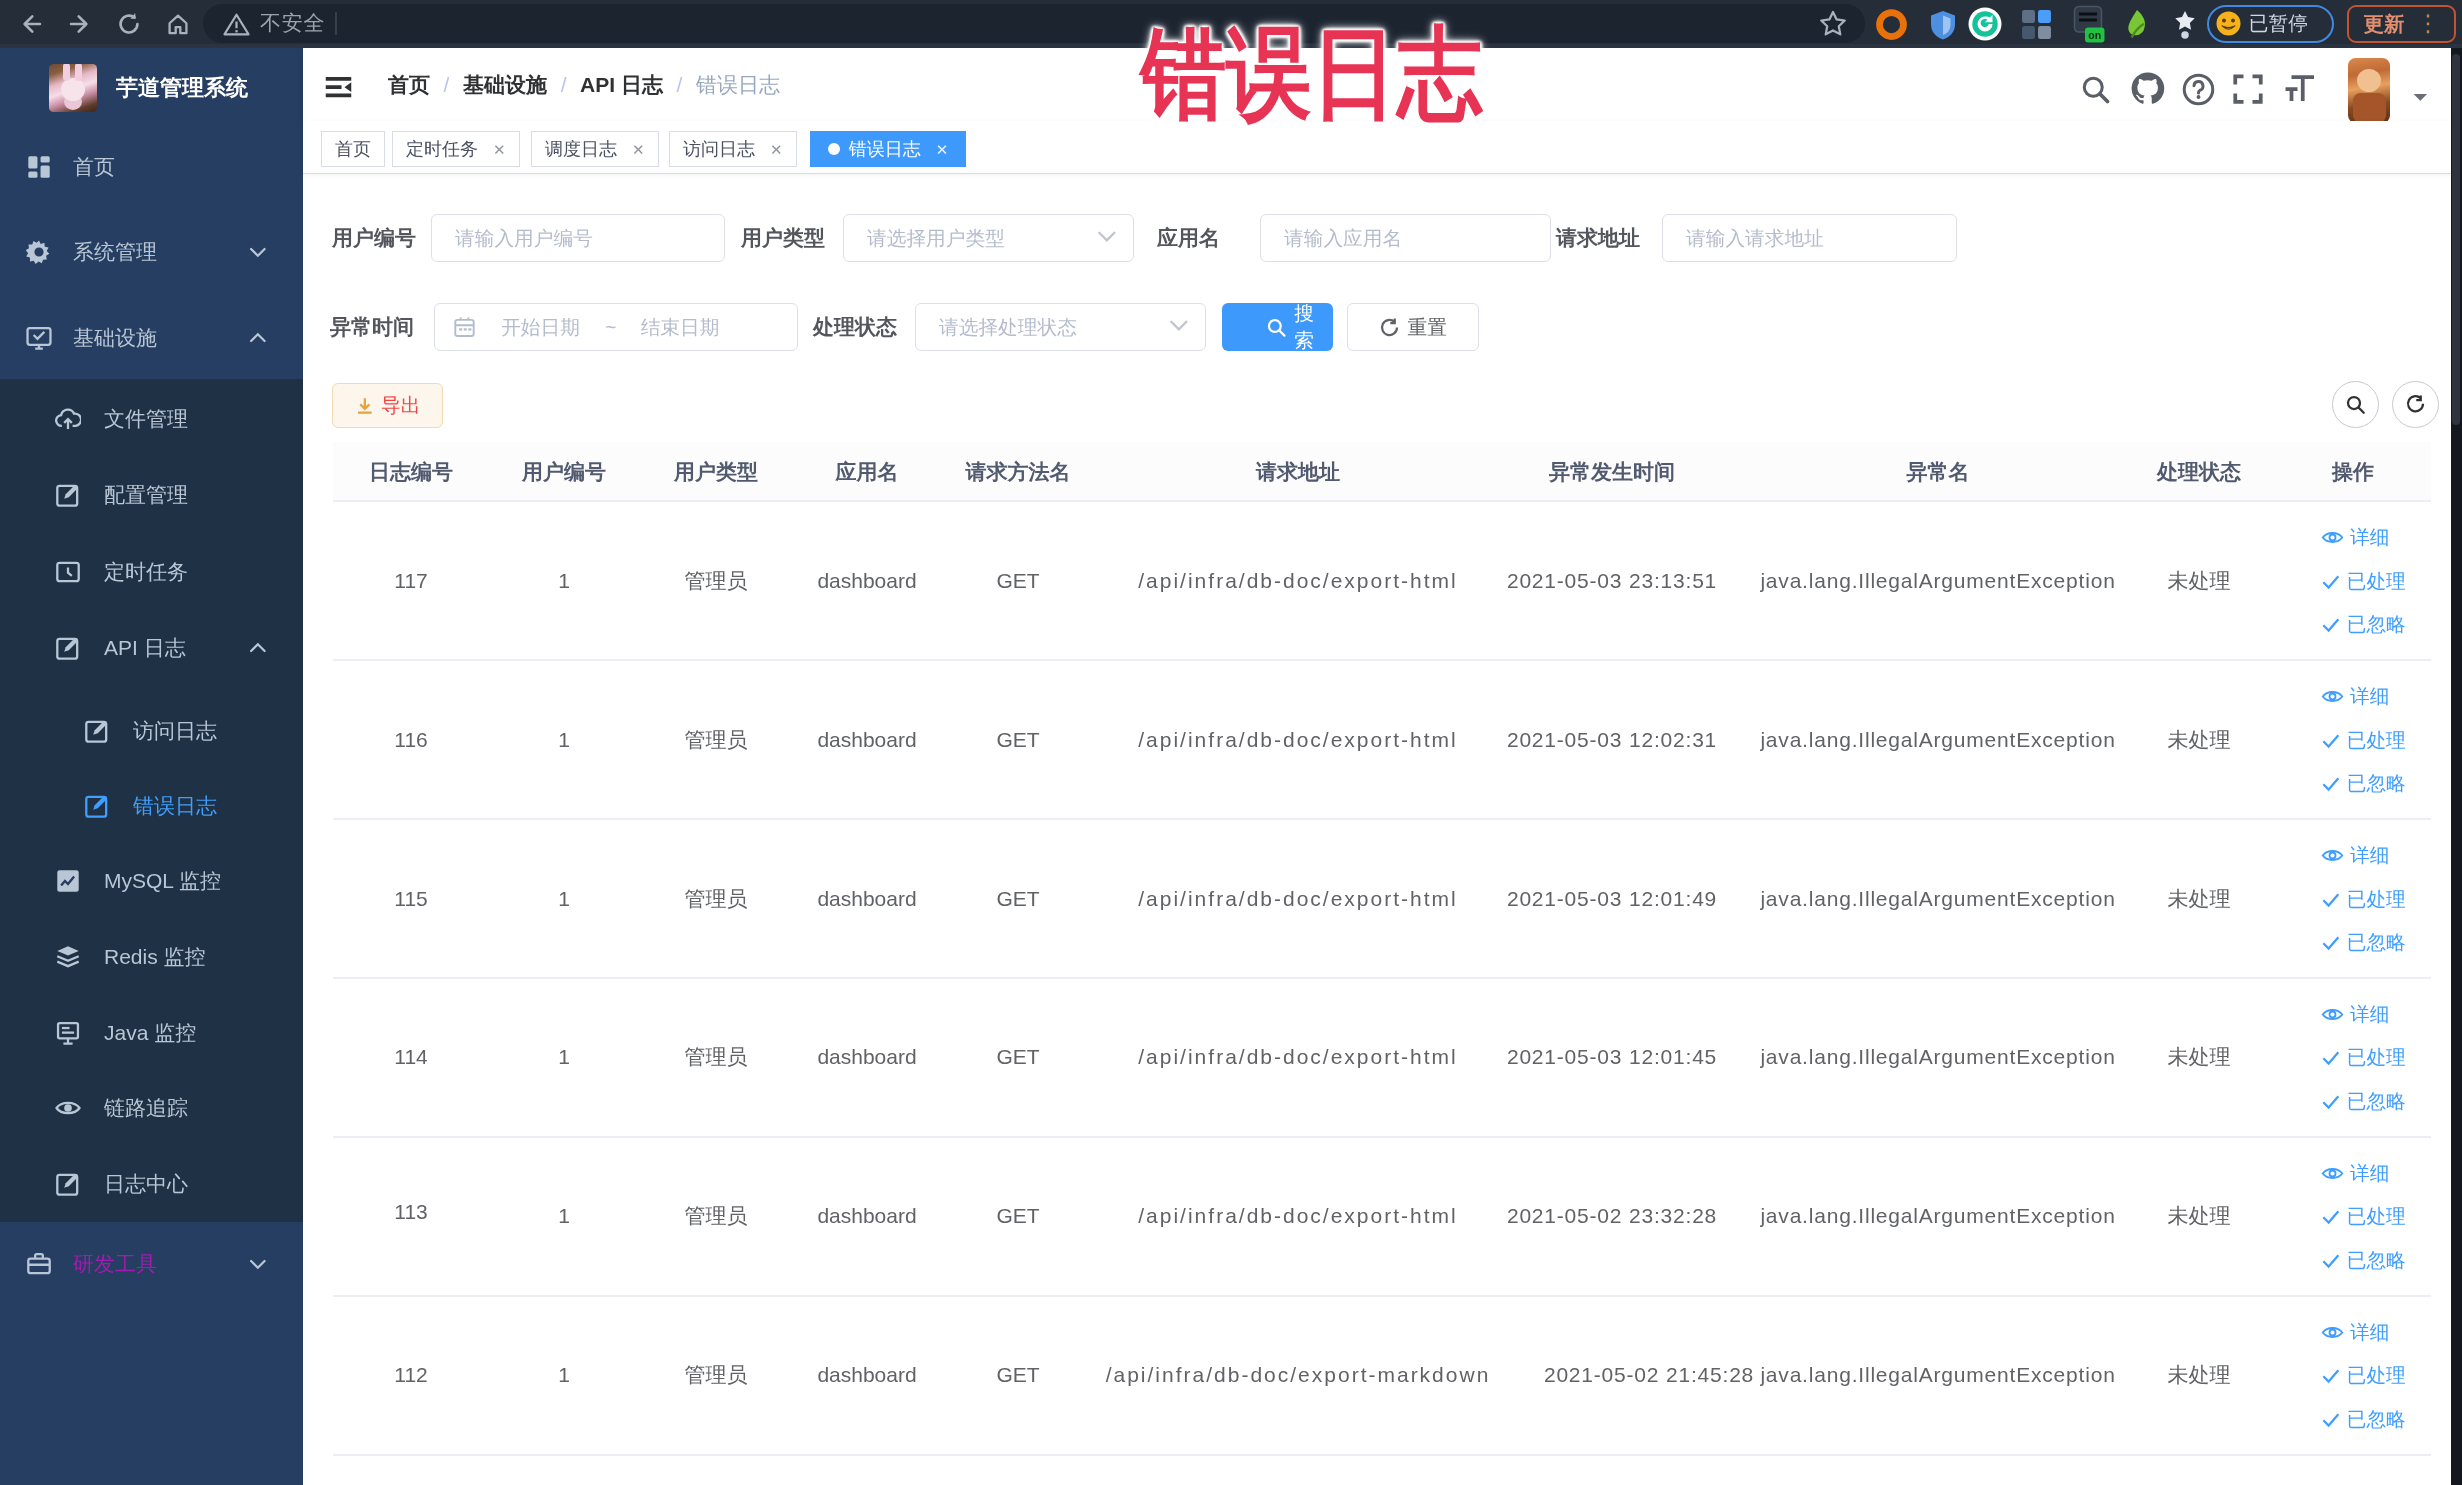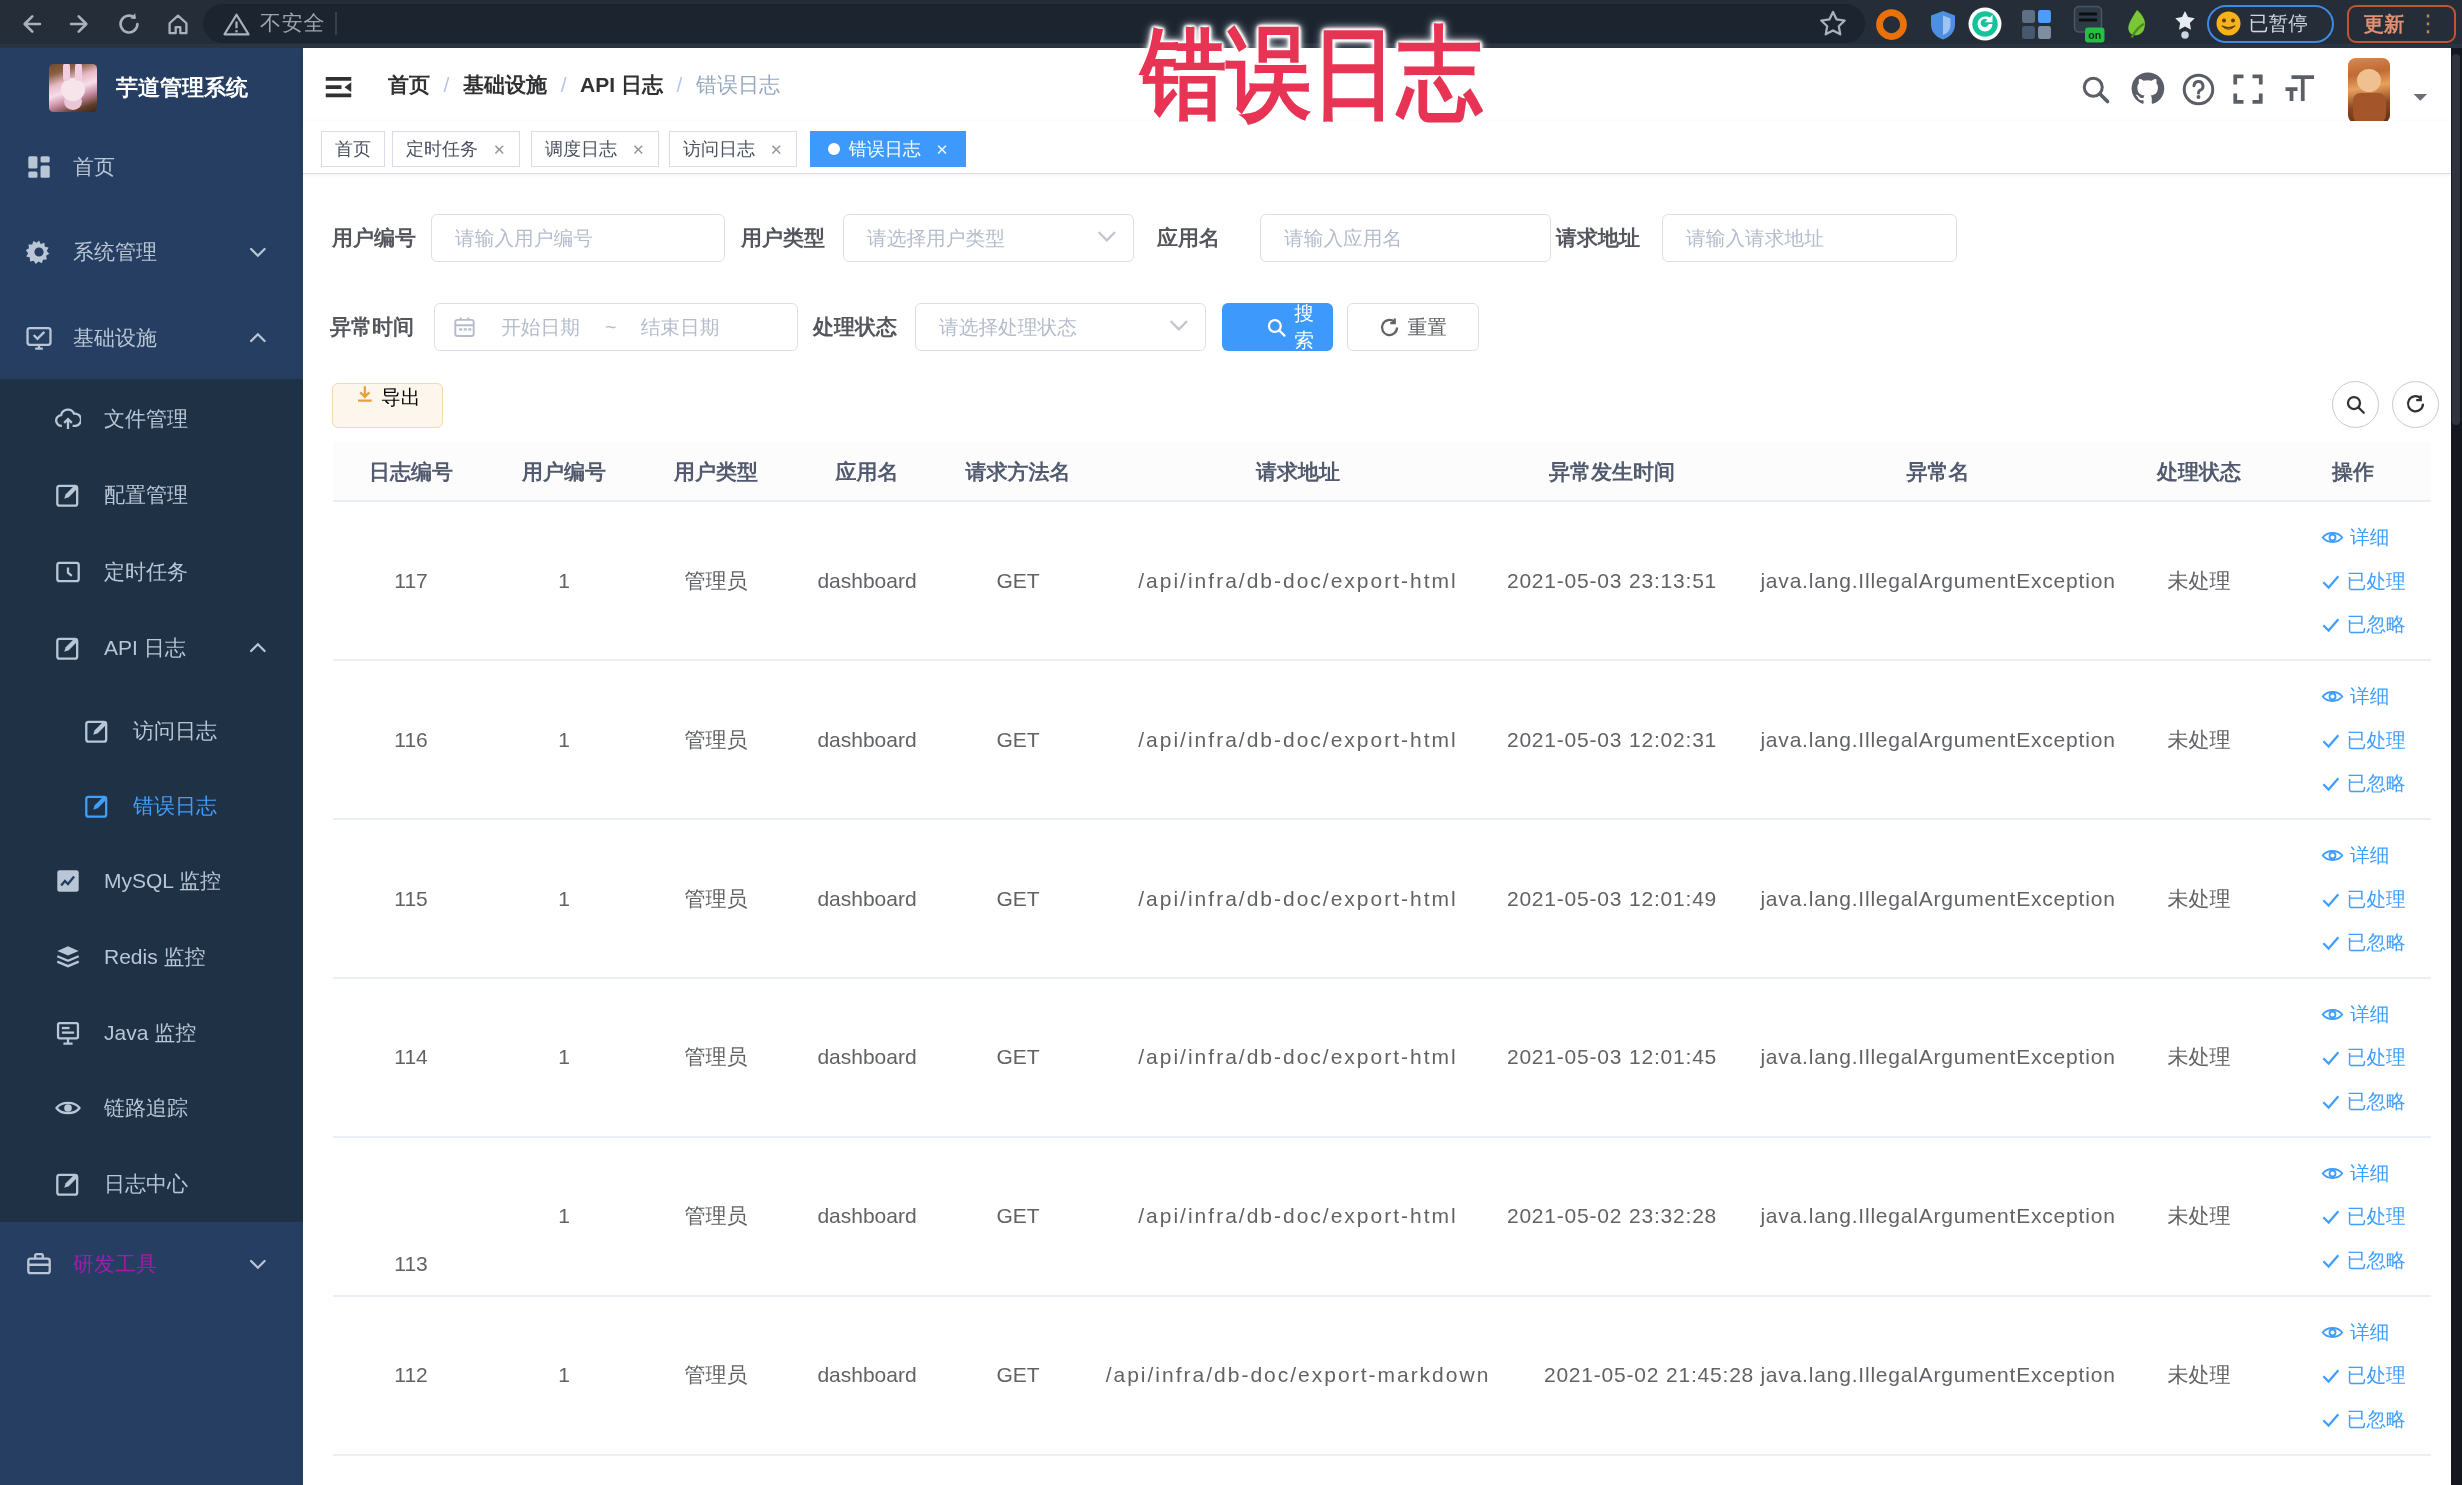--- a/index.html
+++ b/index.html
@@ -421,21 +421,21 @@
         <path d="M3 3 L13 13 L23 3" stroke="#c0c4cc" stroke-width="3" fill="none" stroke-linecap="round"></path>
       </svg></span>
   </div>
 <div class="btn" style="left:1222px;top:327px;width:111px;background:#3d9afc;color:#fff;padding-left:44px;"><svg width="21" height="21" viewBox="0 0 28 28" style="margin-right:7.6px;">
       <circle cx="12" cy="12" r="8" fill="none" stroke="#fff" stroke-width="3"></circle>
       <path d="M18 18 L25 25" stroke="#fff" stroke-width="3" stroke-linecap="round"></path>
     </svg>搜索</div>
 <div class="btn" style="left:1347px;top:327px;width:132px;border:1.5px solid #dcdfe6;background:#fff;color:#606266;"><svg width="21" height="21" viewBox="0 0 28 28" style="margin-right:7.6px;">
       <path d="M24 14 a10 10 0 1 1 -3.4 -7.5 M21 2 v6 h-6" fill="none" stroke="#606266" stroke-width="3"></path>
     </svg>重置</div>
-<div class="abs" style="left:332px;top:383px;width:111px;height:45px;border:1.5px solid #f5dab1;background:#fdf6ec;border-radius:6px;display:flex;align-items:flex-start;justify-content:center;color:#000000;font-size:19.7px;"><svg width="19.7" height="19.7" viewBox="0 0 26 26" style="margin-right:6.8px;">
+<div class="abs" style="left:332px;top:383px;width:111px;height:45px;border:1.5px solid #f5dab1;background:#fdf6ec;border-radius:6px;display:flex;align-items:center;justify-content:center;color:#ef4444;font-size:19.7px;"><svg width="19.7" height="19.7" viewBox="0 0 26 26" style="margin-right:6.8px;">
       <path d="M13 3 v13 M7 11 l6 6 6 -6 M4 22 h18" stroke="#e6a23c" stroke-width="3" fill="none"></path>
     </svg>导出</div>
 <div class="abs" style="left:2332px;top:381px;width:47px;height:47px;border:1.5px solid #c6cad1;border-radius:50%;display:flex;align-items:center;justify-content:center;">
     <svg width="21" height="21" viewBox="0 0 28 28" style="">
       <circle cx="12" cy="12" r="8" fill="none" stroke="#303133" stroke-width="3"></circle>
       <path d="M18 18 L25 25" stroke="#303133" stroke-width="3" stroke-linecap="round"></path>
     </svg>
   </div>
 <div class="abs" style="left:2392px;top:381px;width:47px;height:47px;border:1.5px solid #c6cad1;border-radius:50%;display:flex;align-items:center;justify-content:center;">
     <svg width="21" height="21" viewBox="0 0 28 28" style="">
@@ -527,21 +527,21 @@
       <path d="M2 12 C8 4 22 4 28 12 C22 20 8 20 2 12 Z" fill="none" stroke="#409eff" stroke-width="2.5"></path>
       <circle cx="15" cy="12" r="4" fill="none" stroke="#409eff" stroke-width="2.5"></circle>
     </svg>详细</div>
 <div class="alink" style="left:2321px;top:1057px;"><svg width="19.7" height="18" viewBox="0 0 26 24" style="">
       <path d="M3 13 l7 7 L23 5" fill="none" stroke="#409eff" stroke-width="3"></path>
     </svg>已处理</div>
 <div class="alink" style="left:2321px;top:1101px;"><svg width="19.7" height="18" viewBox="0 0 26 24" style="">
       <path d="M3 13 l7 7 L23 5" fill="none" stroke="#409eff" stroke-width="3"></path>
     </svg>已忽略</div>
 <div class="sep" style="left:333px;top:1136px;width:2098px;"></div>
-<div class="td" style="left:411px;top:1264px;text-align:right;">113</div>
+<div class="td" style="left:411px;top:1212px;text-align:right;">113</div>
 <div class="td" style="left:564px;top:1216px;">1</div>
 <div class="td" style="left:716px;top:1216px;">管理员</div>
 <div class="td" style="left:867px;top:1216px;">dashboard</div>
 <div class="td" style="left:1018px;top:1216px;">GET</div>
 <div class="td path" style="left:1298px;top:1216px;">/api/infra/db-doc/export-html</div>
 <div class="td lat" style="left:1612px;top:1216px;">2021-05-02 23:32:28</div>
 <div class="td lat" style="left:1938px;top:1216px;">java.lang.IllegalArgumentException</div>
 <div class="td" style="left:2199px;top:1216px;">未处理</div>
 <div class="alink" style="left:2321px;top:1173px;"><svg width="23" height="18" viewBox="0 0 30 24" style="">
       <path d="M2 12 C8 4 22 4 28 12 C22 20 8 20 2 12 Z" fill="none" stroke="#409eff" stroke-width="2.5"></path>

